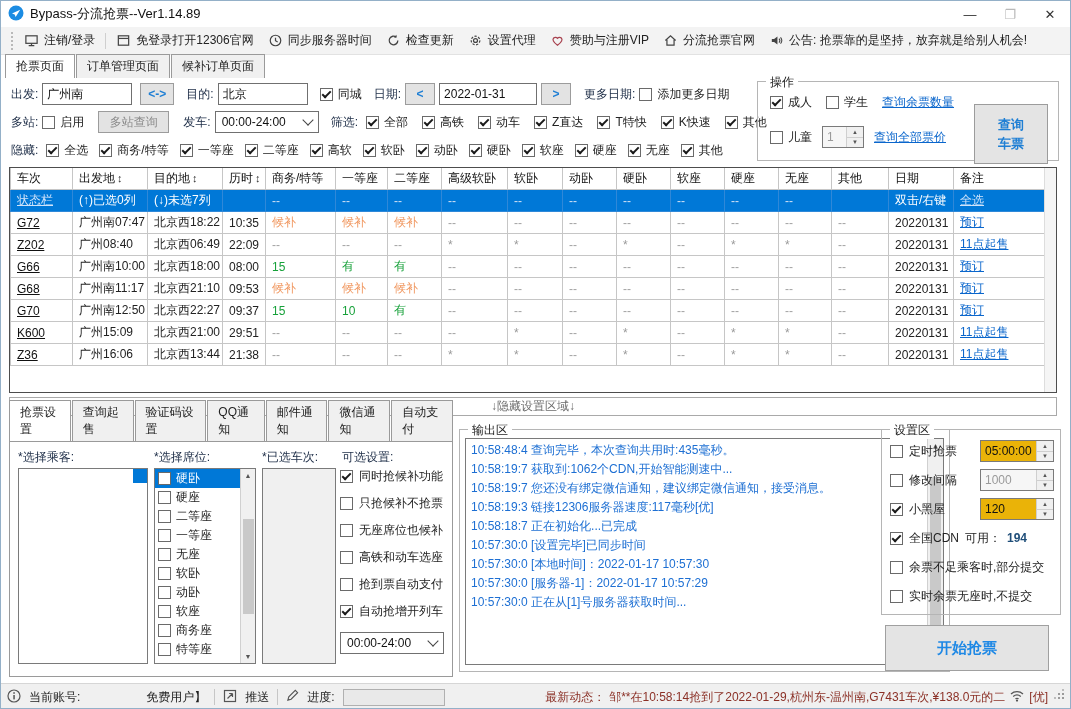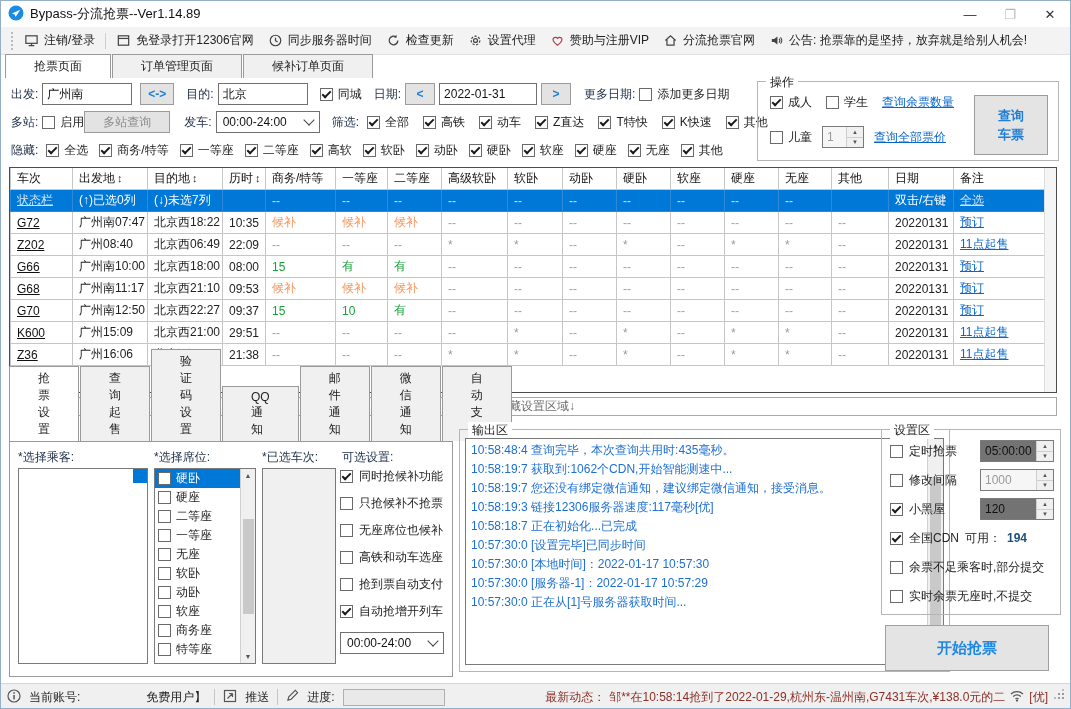--- a/index.html
+++ b/index.html
@@ -14,41 +14,41 @@
   .winbtn.max{color:#b9b9b9;}
   
   .toolbar{left:0;top:26px;width:100%;height:28px;background:#f3f3f3;border-bottom:1px solid #e2e2e2;
     display:flex;align-items:center;gap:14px;padding:0 8px 0 10px;}
   .tb-grip{width:3px;height:18px;border-left:2px dotted #b9b9b9;margin-right:-6px;}
   .tb-item{display:flex;align-items:center;gap:5px;white-space:nowrap;color:#222;}
   .tb-sep{width:1px;height:16px;background:#cfcfcf;margin:0 -4px;}
   .tb-item svg{display:block;}
   
   .tabs{display:flex;align-items:flex-end;gap:1px;}
-  .tab{padding:3px 28px 3px;background:#f0f0f0;border:1px solid #9a9a9a;border-bottom:none;color:#222;}
+  .tab{padding:3px 10px 3px;background:#f0f0f0;border:1px solid #9a9a9a;border-bottom:none;color:#222;}
   .tab.active{background:#fff;position:relative;padding-bottom:4px;margin-bottom:-1px;}
   .toptabs{left:4px;top:56px;height:21px;}
   
   .formarea{left:0;top:77px;width:100%;height:89px;background:#fff;}
   .frow{position:absolute;left:10px;display:flex;align-items:center;height:24px;}
   .lbl{color:#1c2c46;margin-right:4px;white-space:nowrap;}
   .tinput{border:1px solid #707070;background:#fff;height:22px;box-sizing:border-box;padding:0 4px;font:inherit;color:#111;}
   .btn{border:1px solid #9c9c9c;background:#e3e3e3;display:inline-flex;align-items:center;justify-content:center;
     box-sizing:border-box;color:#222;}
   .btn.blue{color:#1f7fd4;font-weight:bold;}
   .btn.gray{color:#8a8a8a;}
   .link{color:#0a66cc;text-decoration:underline;white-space:nowrap;}
   .cb-item{display:inline-flex;align-items:center;gap:5px;white-space:nowrap;}
   .cb{width:13px;height:13px;border:1px solid #6a6a6a;background:#fff;display:inline-block;position:relative;flex:none;box-sizing:border-box;}
   .cb.checked::after{content:"";position:absolute;left:1px;top:2px;width:7px;height:3px;
     border-left:2px solid #1a1a1a;border-bottom:2px solid #1a1a1a;transform:rotate(-45deg);}
   .ddown{border:1px solid #707070;background:#fff;height:22px;display:inline-flex;align-items:center;
     justify-content:space-between;padding:0 6px;box-sizing:border-box;color:#111;}
   .chev{width:7px;height:7px;border-right:1.6px solid #444;border-bottom:1.6px solid #444;transform:rotate(45deg);margin-top:-4px;}
-  .spin{display:inline-flex;border:1px solid #7a7a7a;background:#737373;height:22px;box-sizing:border-box;}
+  .spin{display:inline-flex;border:1px solid #7a7a7a;background:#eab308;height:22px;box-sizing:border-box;}
   .spin .val{padding:3px 4px;flex:1;color:#111;}
   .spin.dis{background:#f6f6f6;} .spin.dis .val{color:#9a9a9a;}
   .spin .btns{width:16px;display:flex;flex-direction:column;border-left:1px solid #cfcfcf;}
   .spin .btns span{flex:1;display:flex;align-items:center;justify-content:center;font-size:6px;color:#555;background:#f0f0f0;}
   .spin .btns span:first-child{border-bottom:1px solid #cfcfcf;}
   .groupbox{border:1px solid #b5b5b5;position:relative;}
   .legend{position:absolute;top:-8px;left:8px;background:#fff;padding:0 4px;color:#222;}
   
   .tablewrap{left:8px;top:166px;width:1048px;height:226px;border:1px solid #4d4d4d;background:#fff;overflow:hidden;}
   table.trains{border-collapse:collapse;table-layout:fixed;width:1036px;}
@@ -86,21 +86,21 @@
   .logbox{position:absolute;left:5px;top:8px;right:5px;bottom:6px;border:1px solid #7a7a7a;background:#fff;overflow:hidden;}
   .logline{color:#1d6fd3;line-height:19px;padding-left:5px;white-space:nowrap;}
   
   .setgroup{left:880px;top:428px;width:180px;height:186px;border:1px solid #b5b5b5;}
   .setrows{position:absolute;left:8px;top:10px;right:6px;display:flex;flex-direction:column;gap:7px;}
   .setrow{display:flex;align-items:center;gap:6px;height:22px;}
   .setrow .cb-item{gap:6px;}
   .cdn-num{color:#1f4e79;font-weight:bold;}
   .startbtn{left:884px;top:624px;width:164px;height:46px;border:1px solid #a0a0a0;background:#e4e4e4;
     display:flex;align-items:center;justify-content:center;color:#1e88e5;font-weight:bold;font-size:15px;}
-  .querybtn{position:absolute;right:10px;top:13px;width:72px;height:58px;border:1px solid #9c9c9c;background:#e4e4e4;
+  .querybtn{position:absolute;right:10px;top:22px;width:72px;height:58px;border:1px solid #9c9c9c;background:#e4e4e4;
     display:flex;flex-direction:column;align-items:center;justify-content:center;color:#1f7fd4;font-weight:bold;font-size:13px;line-height:19px;}
   
   .statusbar{left:0;top:682px;width:100%;height:27px;background:#f0f0f0;border-top:1px solid #d6d6d6;
     display:flex;align-items:center;gap:8px;padding:0 6px;box-sizing:border-box;}
   .statusbar .maroon{color:#8b3026;}
   .vsep{width:1px;height:16px;background:#c6c6c6;}
   .progress{width:100px;height:15px;border:1px solid #b0b0b0;background:#e9e9e9;}
   .grip{width:10px;height:10px;position:relative;margin-left:2px;}
   .grip::after{content:"";position:absolute;right:0;bottom:0;width:2px;height:2px;background:#9a9a9a;
     box-shadow:-4px 0 #9a9a9a,0 -4px #9a9a9a,-8px 0 #bbb,0 -8px #bbb,-4px -4px #9a9a9a;}
@@ -226,21 +226,21 @@
         <span class="cb"></span>
         <span>添加更多日期</span>
       </span>
     </div>
     <div class="frow" style="top:32px;">
       <span class="lbl">多站:</span>
       <span class="cb-item">
         <span class="cb"></span>
         <span>启用</span>
       </span>
-      <span class="btn gray" style="width:86px;height:22px;margin-left:0;">多站查询</span>
+      <span class="btn gray" style="width:71px;height:22px;margin-left:14px;">多站查询</span>
       <span class="lbl" style="margin-left:14px;">发车:</span>
       <span class="ddown" style="width:104px;">
         <span>00:00-24:00</span>
         <span class="chev"></span>
       </span>
       <span class="lbl" style="margin-left:12px;">筛选:</span>
       <span style="display:inline-flex;gap:14px;margin-left:4px;">
           <span class="cb-item">
             <span class="cb checked"></span>
             <span>全部</span>

